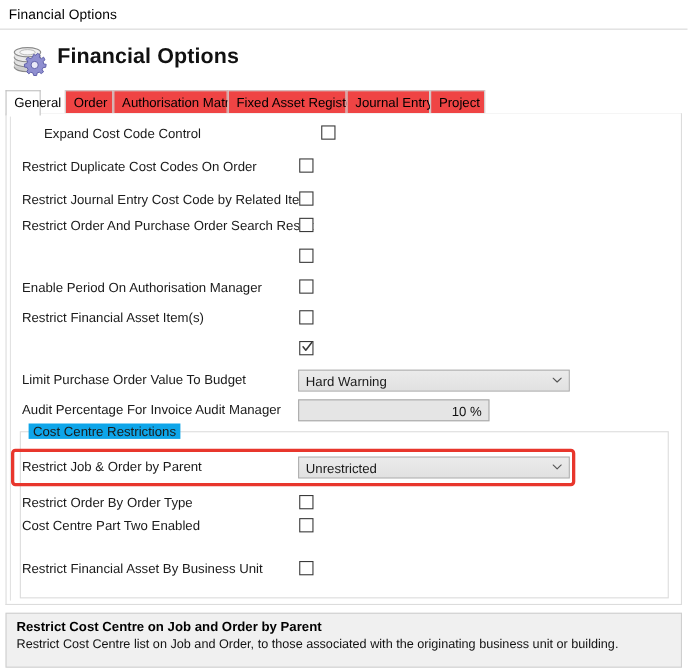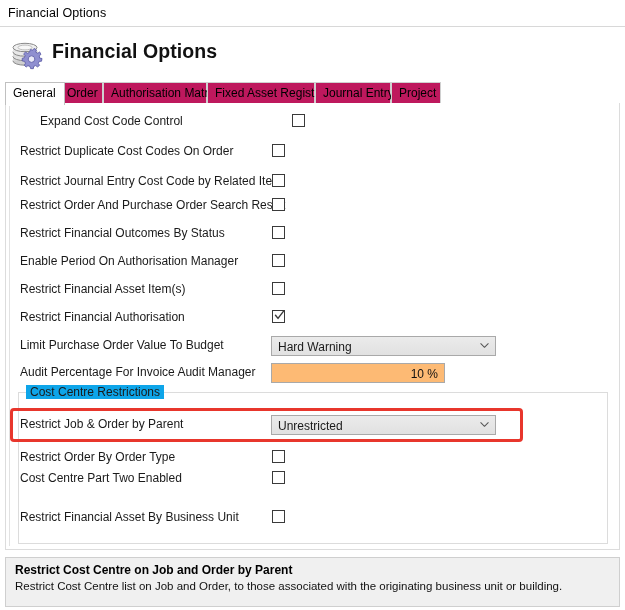--- a/index.html
+++ b/index.html
@@ -68,21 +68,21 @@
     background: #d0d0d0;
   }
   .tab {
     position: absolute;
     top: 0;
     height: 21px;
     line-height: 20px;
     padding: 0 7px;
     font-size: 12px;
     color: #000;
-    background: #be185d;
+    background: #ef4444;
     border: 1px solid #d0d0d0;
     border-bottom: none;
     box-sizing: border-box;
     white-space: nowrap;
     cursor: default;
   }
   .tab.active {
     background: #ffffff;
     border-color: #c0c0c0;
     height: 23px;
@@ -134,21 +134,21 @@
   .cbox .tick {
     position: absolute;
     left: 1px; top: -1px;
     width: 11px; height: 11px;
   }
 
   
   .combo {
     position: absolute;
     left: 251px; top: 0px;
-    width: 225px; height: 20px;
+    width: 247px; height: 20px;
     background: linear-gradient(#ebebeb, #e1e1e1);
     border: 1px solid #a9a9a9;
     box-sizing: border-box;
     cursor: pointer;
     text-decoration: underline;
   }
   .combo .combo-value {
     position: absolute;
     left: 6px; top: 3px;
     font-size: 12px;
@@ -159,21 +159,21 @@
     position: absolute;
     right: 6px; top: 6px;
     width: 9px; height: 6px;
   }
 
   
   .numinput {
     position: absolute;
     left: 251px; top: 0px;
     width: 174px; height: 20px;
-    background: #fdba74;
+    background: #e5e5e5;
     border: 1px solid #a9a9a9;
     box-sizing: border-box;
     cursor: text;
   }
   .numinput .val {
     position: absolute;
     right: 6px; top: 3px;
     font-size: 12px;
     color: #111;
   }
@@ -262,21 +262,21 @@
                  L-5.9,2.8 L-8.2,2.5 L-8.3,-0.2 L-6.1,-0.8 L-5.4,-2.9 L-6.9,-4.6 L-5,-6.4
                  L-3.1,-5.2 L-1.1,-6.1 Z" fill="#8f8fd0" stroke="#5f5fa8" stroke-width="0.9" stroke-linejoin="round"></path>
         <circle cx="1" cy="0.6" r="3.3" fill="#e9e9f7" stroke="#5f5fa8" stroke-width="0.9"></circle>
       </g>
     </svg>
   </span>
   <span class="page-title">Financial Options</span>
 </div>
 
 <div class="tabstrip" id="tabstrip">
-    <div class="tab active" style="left: 0px; width: 60px;">General</div>
+    <div class="tab active" style="left: 0px; width: 32px;">General</div>
     <div class="tab" style="left: 54px; width: 44px;">Order</div>
     <div class="tab" style="left: 98px; width: 104px;">Authorisation Matrix</div>
     <div class="tab" style="left: 202px; width: 108px;">Fixed Asset Register</div>
     <div class="tab" style="left: 310px; width: 76px;">Journal Entry</div>
     <div class="tab" style="left: 386px; width: 50px;">Project</div>
   </div>
 <div class="tabstrip-underline"></div>
 
 <div class="tabpanel"></div>
 <div class="inner-left-rule"></div>
@@ -292,33 +292,31 @@
     </div>
     <div class="opt-row" style="top: 172px;">
       <span class="opt-label">Restrict Journal Entry Cost Code by Related Item</span>
       <span class="cbox"></span>
     </div>
     <div class="opt-row" style="top: 196px;">
       <span class="opt-label">Restrict Order And Purchase Order Search Result</span>
       <span class="cbox"></span>
     </div>
     <div class="opt-row" style="top: 224px;">
-      <span class="opt-label">Restrict Financial Outcomes By Status</span>
       <span class="cbox"></span>
     </div>
     <div class="opt-row" style="top: 252px;">
       <span class="opt-label">Enable Period On Authorisation Manager</span>
       <span class="cbox"></span>
     </div>
     <div class="opt-row" style="top: 280px; text-decoration: underline;">
       <span class="opt-label">Restrict Financial Asset Item(s)</span>
       <span class="cbox"></span>
     </div>
     <div class="opt-row" style="top: 308px;">
-      <span class="opt-label">Restrict Financial Authorisation</span>
       <span class="cbox">
         <svg class="tick" viewBox="0 0 11 11" xmlns="http://www.w3.org/2000/svg">
           <path d="M1.5 5.3 L4 8.4 L9.4 1.3" fill="none" stroke="#3a3a3a" stroke-width="1.4" stroke-linecap="round" stroke-linejoin="round"></path>
         </svg>
       </span>
     </div>
     <div class="opt-row" style="top: 336px;">
       <span class="opt-label">Limit Purchase Order Value To Budget</span>
       <span class="combo">
         <span class="combo-value">Hard Warning</span>

